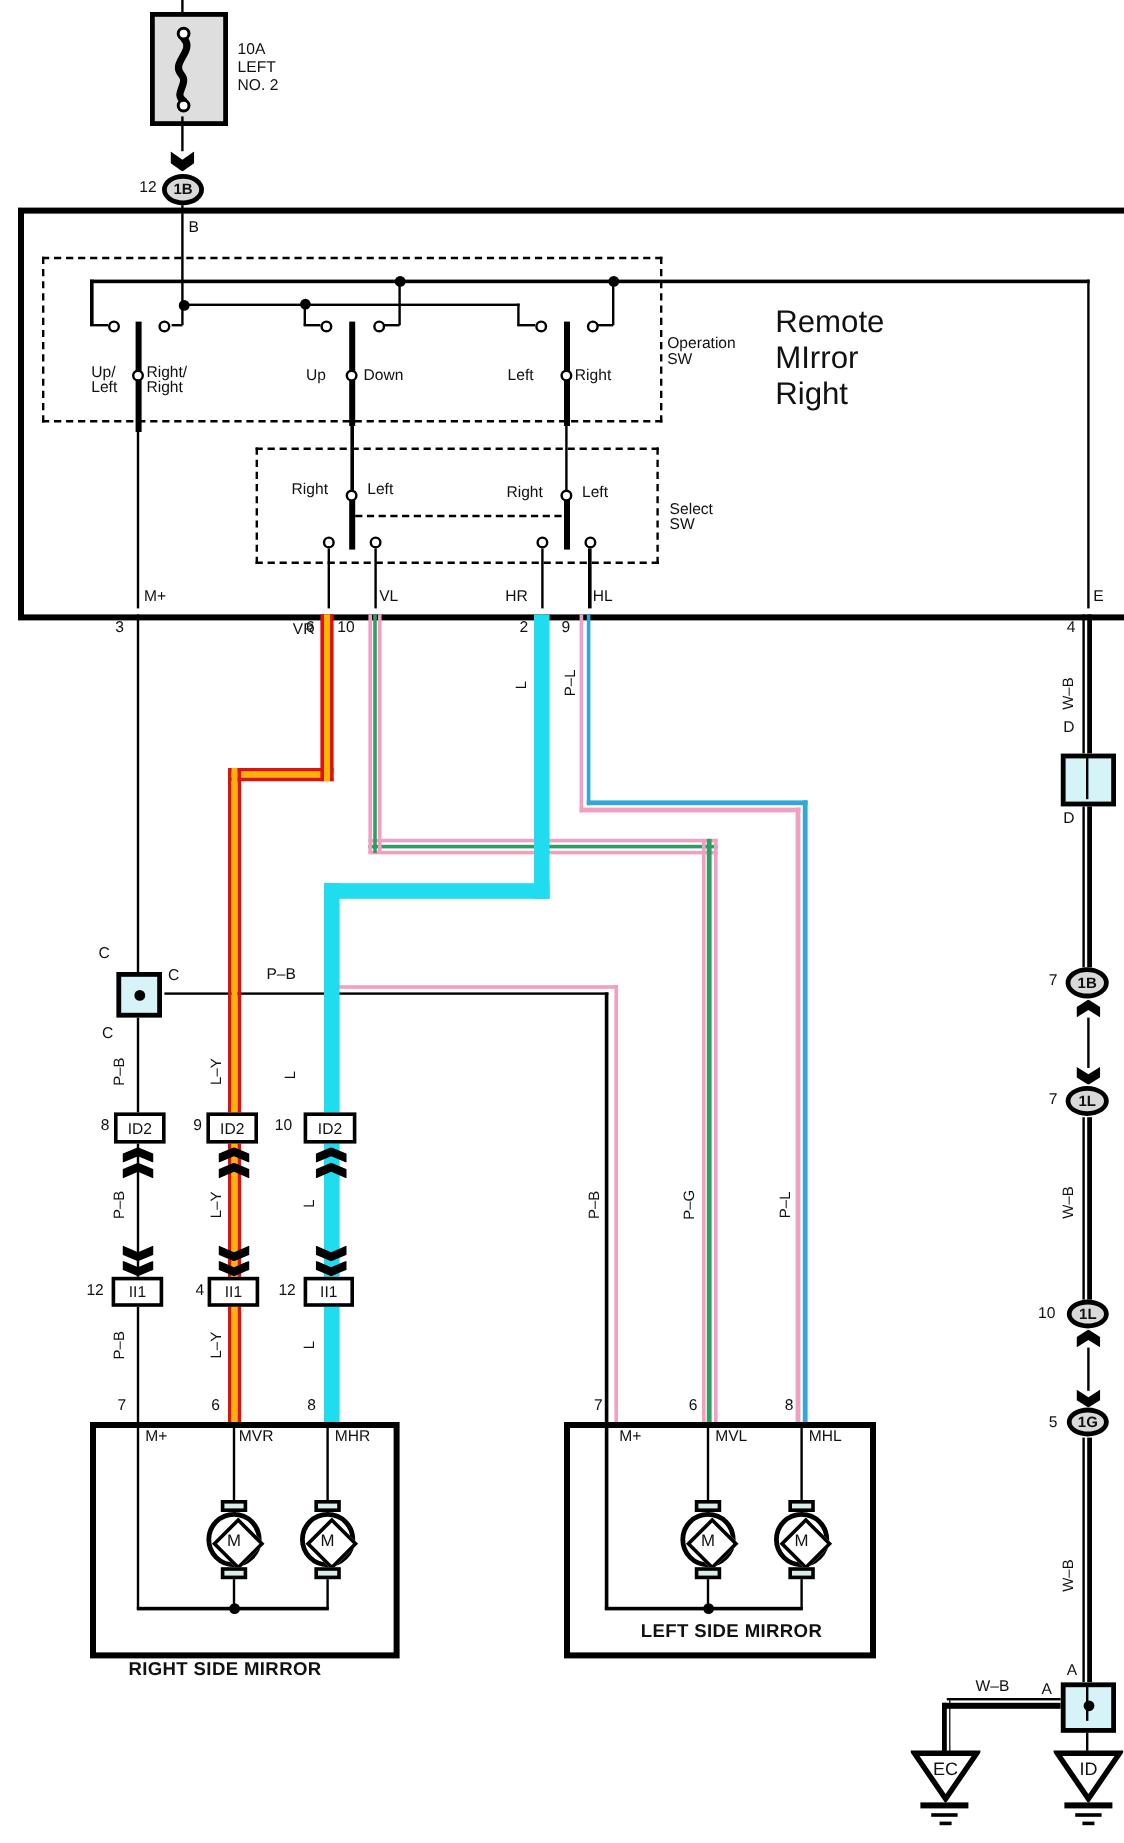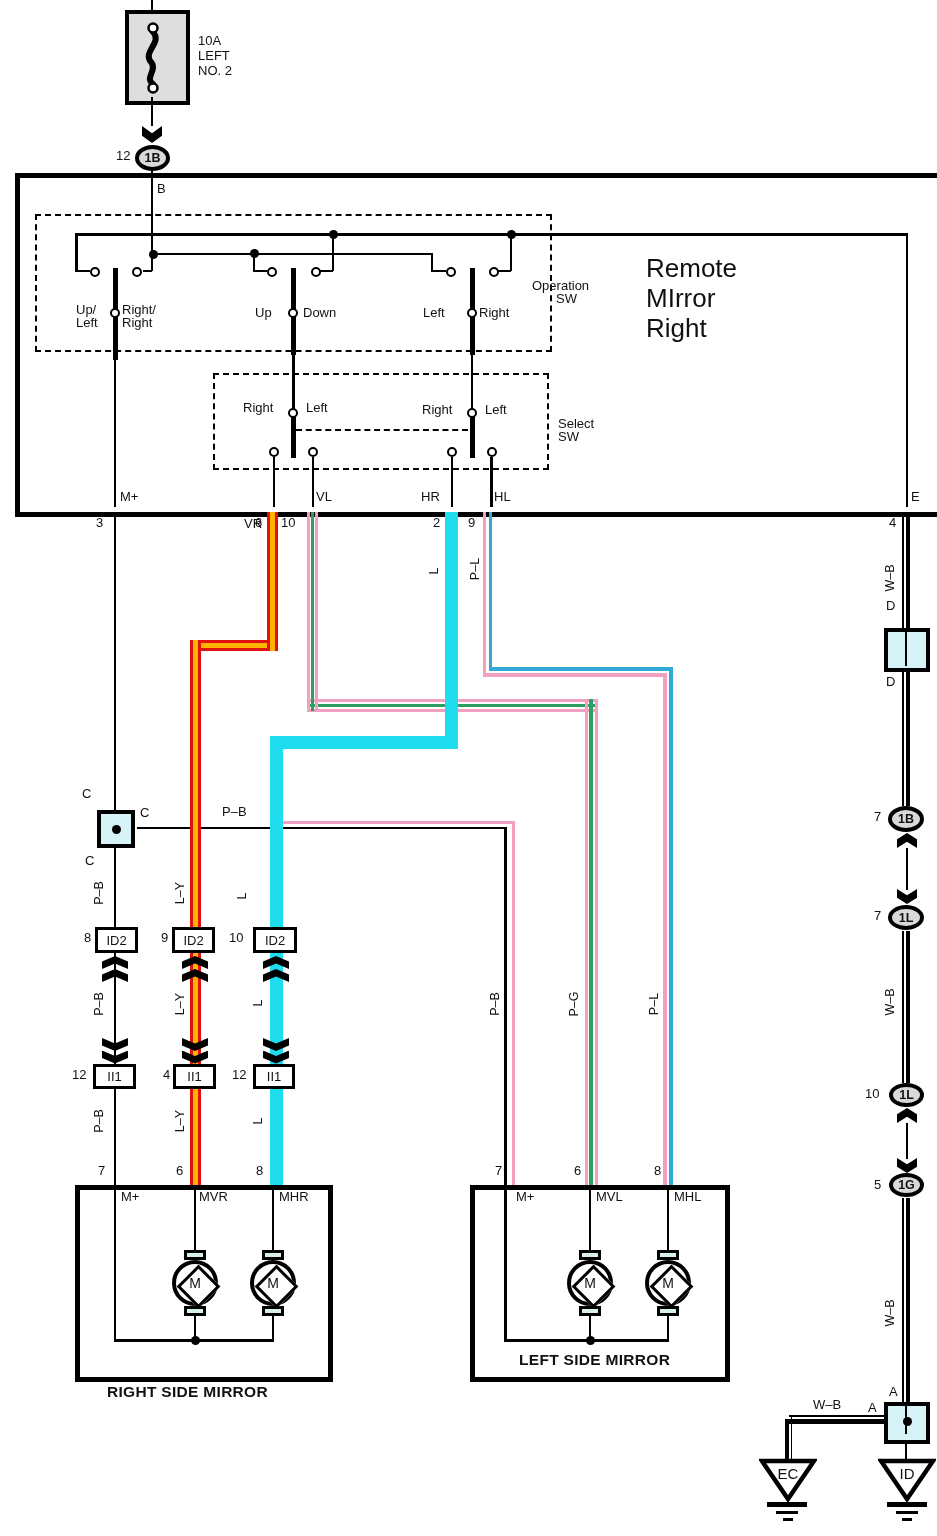--- a/index.html
+++ b/index.html
@@ -94,21 +94,21 @@
   <div class="contact" style="left:287.5px;top:307.5px"></div>
   <div class="contact" style="left:466.5px;top:307.5px"></div>
   <div class="lbl" style="left:76px;top:303px">Up/</div>
   <div class="lbl" style="left:76px;top:316px">Left</div>
   <div class="lbl" style="left:122px;top:303px">Right/</div>
   <div class="lbl" style="left:122px;top:316px">Right</div>
   <div class="lbl" style="left:255px;top:306px">Up</div>
   <div class="lbl" style="left:303px;top:306px">Down</div>
   <div class="lbl" style="left:423px;top:306px">Left</div>
   <div class="lbl" style="left:479px;top:306px">Right</div>
-  <div class="lbl" style="left:532px;top:279px">Operation</div>
+  <div class="lbl" style="left:556px;top:279px">Operation</div>
   <div class="lbl" style="left:556px;top:292px">SW</div>
 
   <div class="dashbox" style="left:213px;top:373px;width:332px;height:93px"></div>
   <div class="abs" style="left:296px;top:429px;width:172px;border-top:2.5px dashed #000"></div>
   <div class="lever" style="left:290.5px;top:413px;height:45px"></div>
   <div class="lever" style="left:469.5px;top:413px;height:45px"></div>
   <div class="contact" style="left:287.5px;top:407.5px"></div>
   <div class="contact" style="left:466.5px;top:407.5px"></div>
   <div class="contact" style="left:268.5px;top:446.5px"></div>
   <div class="contact" style="left:307.5px;top:446.5px"></div>
@@ -270,21 +270,21 @@
   </div>
   <div class="motor" style="left:645px;top:1260px">
     <div class="dia"></div>
     <div class="mm">M</div>
   </div>
   <div class="brush" style="left:579px;top:1250px"></div>
   <div class="brush" style="left:579px;top:1306px"></div>
   <div class="brush" style="left:657px;top:1250px"></div>
   <div class="brush" style="left:657px;top:1306px"></div>
   <div class="dot" style="left:585.5px;top:1335.5px"></div>
-  <div class="mtitle" style="left:519px;top:1351px">LEFT SIDE MIRROR</div>
+  <div class="mtitle" style="left:534px;top:1351px">LEFT SIDE MIRROR</div>
 
   <div class="abs" style="left:902px;top:512px;width:1.5px;height:116px;background:#000"></div>
   <div class="abs" style="left:905.5px;top:512px;width:4.5px;height:116px;background:#000"></div>
   <div class="rlbl" style="left:890px;top:578px">W–B</div>
   <div class="lbl" style="left:886px;top:599px">D</div>
   <div class="cbox" style="left:884px;top:628px;width:38px;height:36px"></div>
   <div class="abs" style="left:904.5px;top:630px;width:2.5px;height:36px;background:#000"></div>
   <div class="lbl" style="left:886px;top:675px">D</div>
   <div class="abs" style="left:902px;top:672px;width:1.5px;height:134px;background:#000"></div>
   <div class="abs" style="left:905.5px;top:672px;width:4.5px;height:134px;background:#000"></div>

